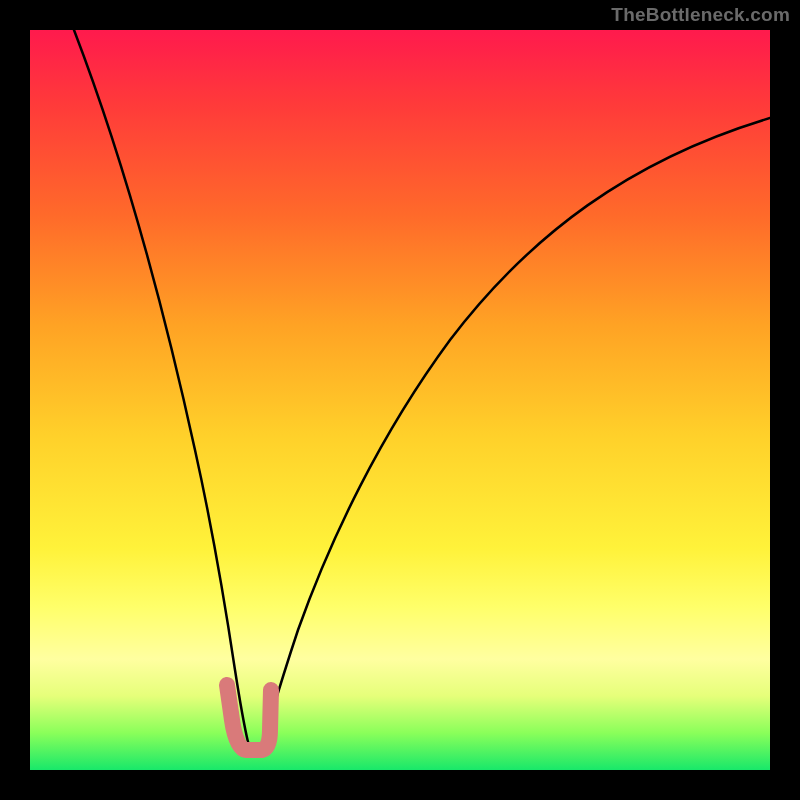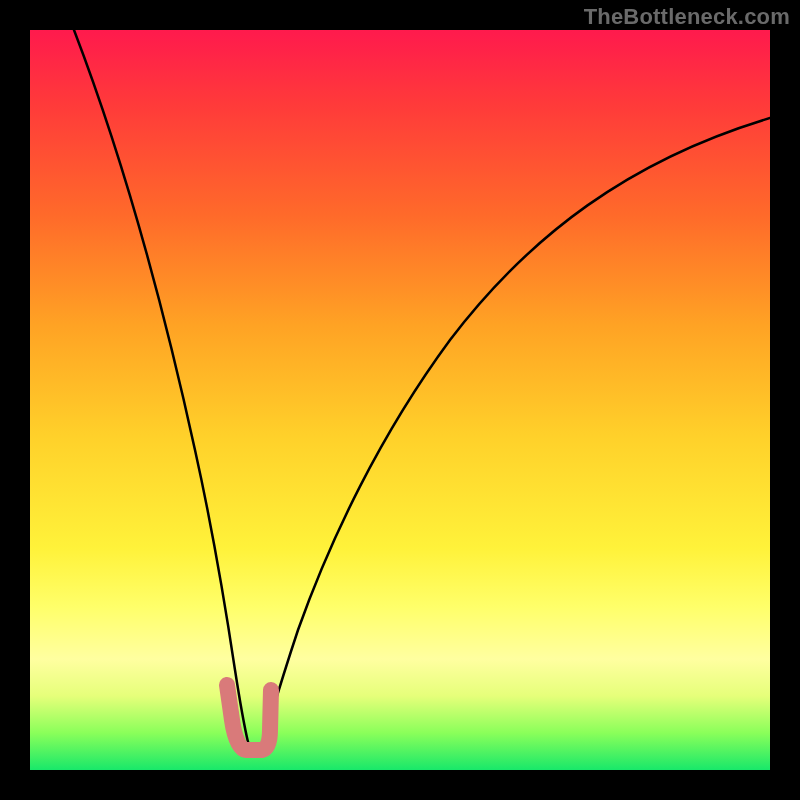--- a/index.html
+++ b/index.html
@@ -16,21 +16,21 @@
     top: 0;
     width: 800px;
     height: 800px;
     background: #000;
   }
   .watermark {
     position: absolute;
     top: 4px;
     right: 10px;
     font-family: Arial, Helvetica, sans-serif;
-    font-size: 22px;
+    font-size: 19px;
     font-weight: 600;
     color: #6a6a6a;
     letter-spacing: 0.2px;
   }
   .plot {
     position: absolute;
     left: 30px;
     top: 30px;
     width: 740px;
     height: 740px;

